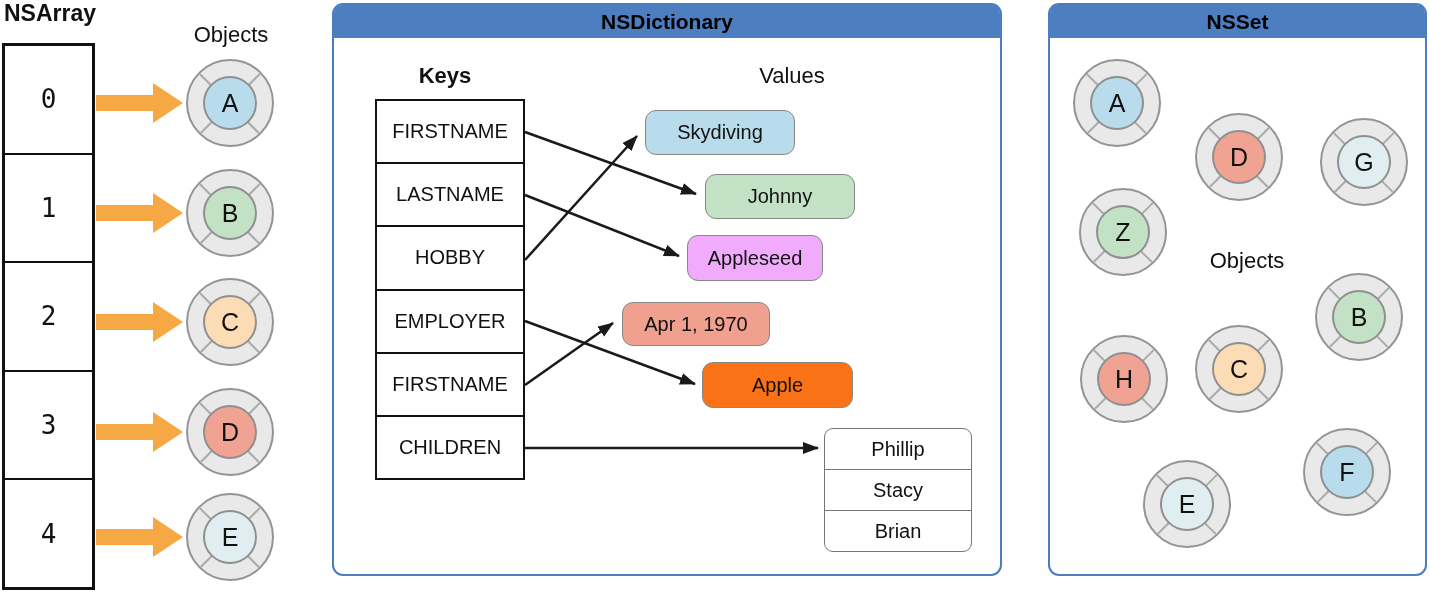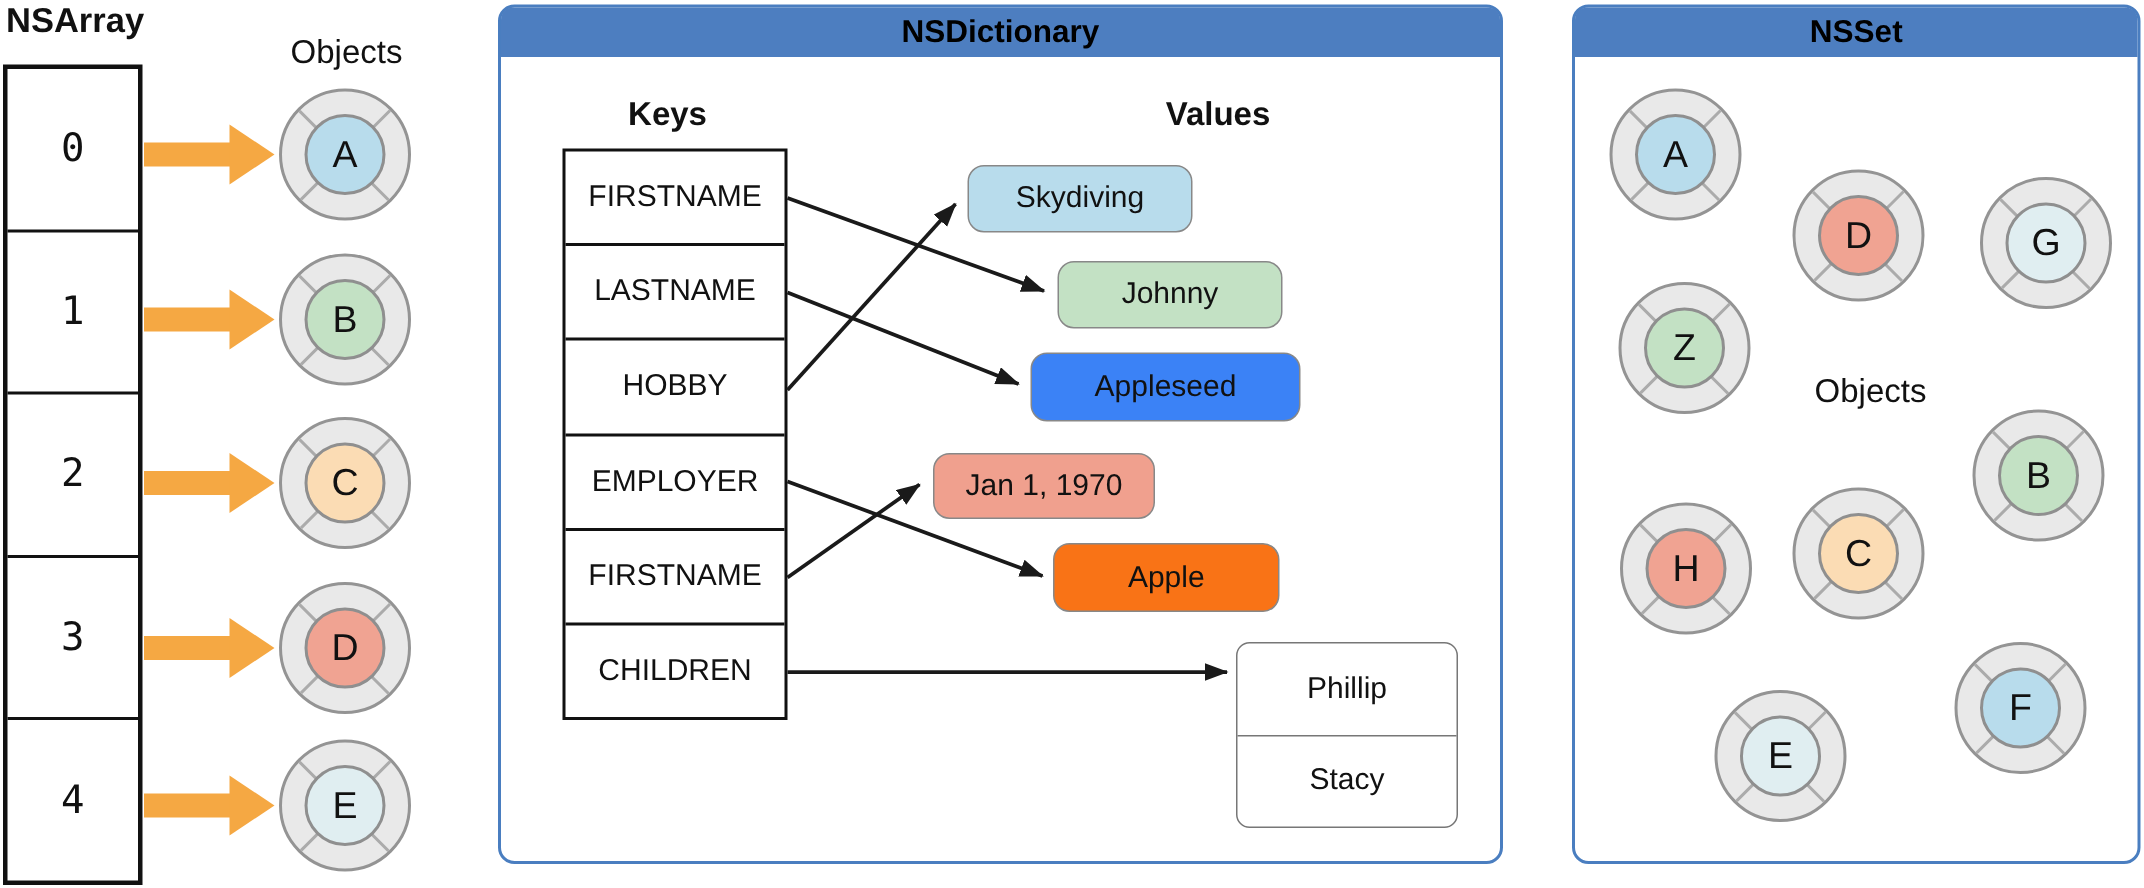--- a/index.html
+++ b/index.html
@@ -129,21 +129,21 @@
   <div class="token" style="left:186px;top:493px;">
       <span class="x1"></span>
       <span class="x2"></span>
       <span class="inner" style="background-color: rgb(224, 238, 241);">E</span>
     </div>
 
   <div class="panel" id="dict-panel">
     <div class="panel-header" style="background-color: rgb(77, 126, 192);">NSDictionary</div>
 
     <div class="seclabel" style="left:61px;top:58px;width:100px;font-weight:bold;">Keys</div>
-    <div class="seclabel" style="left:418px;top:58px;width:120px;font-weight:bold;">Values</div>
+    <div class="seclabel" style="left:398px;top:58px;width:120px;font-weight:normal;">Values</div>
 
     <div class="ktable">
       <div class="krow">FIRSTNAME</div>
       <div class="krow">LASTNAME</div>
       <div class="krow">HOBBY</div>
       <div class="krow">EMPLOYER</div>
       <div class="krow">FIRSTNAME</div>
       <div class="krow">CHILDREN</div>
     </div>
 
@@ -158,27 +158,28 @@
         <line x1="191" y1="190" x2="345" y2="251" marker-end="url(#ah)"></line>
         <line x1="191" y1="255" x2="303" y2="131" marker-end="url(#ah)"></line>
         <line x1="191" y1="316" x2="361" y2="379" marker-end="url(#ah)"></line>
         <line x1="191" y1="380" x2="279" y2="318" marker-end="url(#ah)"></line>
         <line x1="191" y1="443" x2="484" y2="443" marker-end="url(#ah)"></line>
       </g>
     </svg>
 
     <div class="pill" style="left: 311px; top: 105px; width: 150px; height: 45px; background-color: rgb(184, 220, 236);">Skydiving</div>
     <div class="pill" style="left: 371px; top: 169px; width: 150px; height: 45px; background-color: rgb(195, 225, 196);">Johnny</div>
-    <div class="pill" style="left: 353px; top: 230px; width: 180px; height: 46px; background-color: #3b82f6;">Appleseed</div>
-    <div class="pill" style="left: 288px; top: 297px; width: 148px; height: 44px; background-color: rgb(240, 160, 142);">Jan 1, 1970</div>
+    <div class="pill" style="left: 353px; top: 230px; width: 136px; height: 46px; background-color: #f0abfc;">Appleseed</div>
+    <div class="pill" style="left: 288px; top: 297px; width: 148px; height: 44px; background-color: rgb(240, 160, 142);">Apr 1, 1970</div>
     <div class="pill" style="left: 368px; top: 357px; width: 151px; height: 46px; background-color: #f97316;">Apple</div>
 
     <div class="ctable">
       <div class="crow">Phillip</div>
       <div class="crow">Stacy</div>
+      <div class="crow">Brian</div>
     </div>
   </div>
 
   <div class="panel" id="set-panel">
     <div class="panel-header" style="background-color: rgb(77, 126, 192);">NSSet</div>
 
     <div class="seclabel" style="left:132px;top:243px;width:130px;">Objects</div>
 
     <div class="token" style="left:23px;top:54px;">
         <span class="x1"></span>

